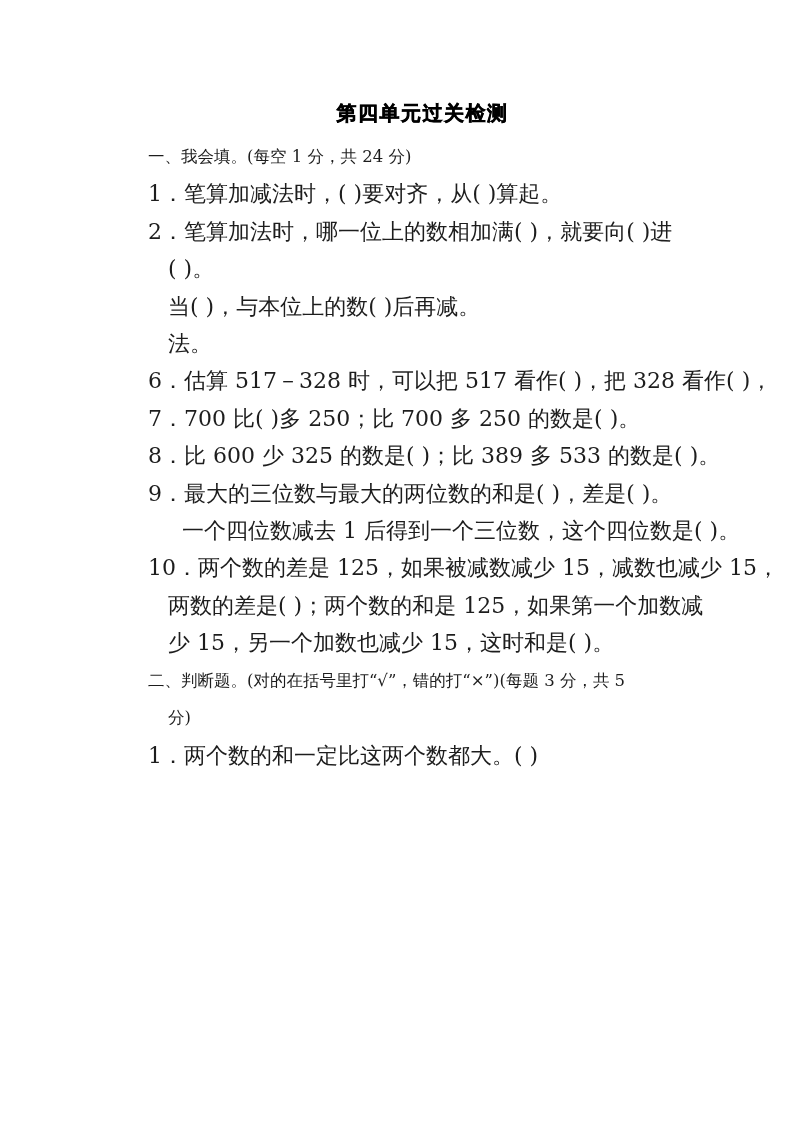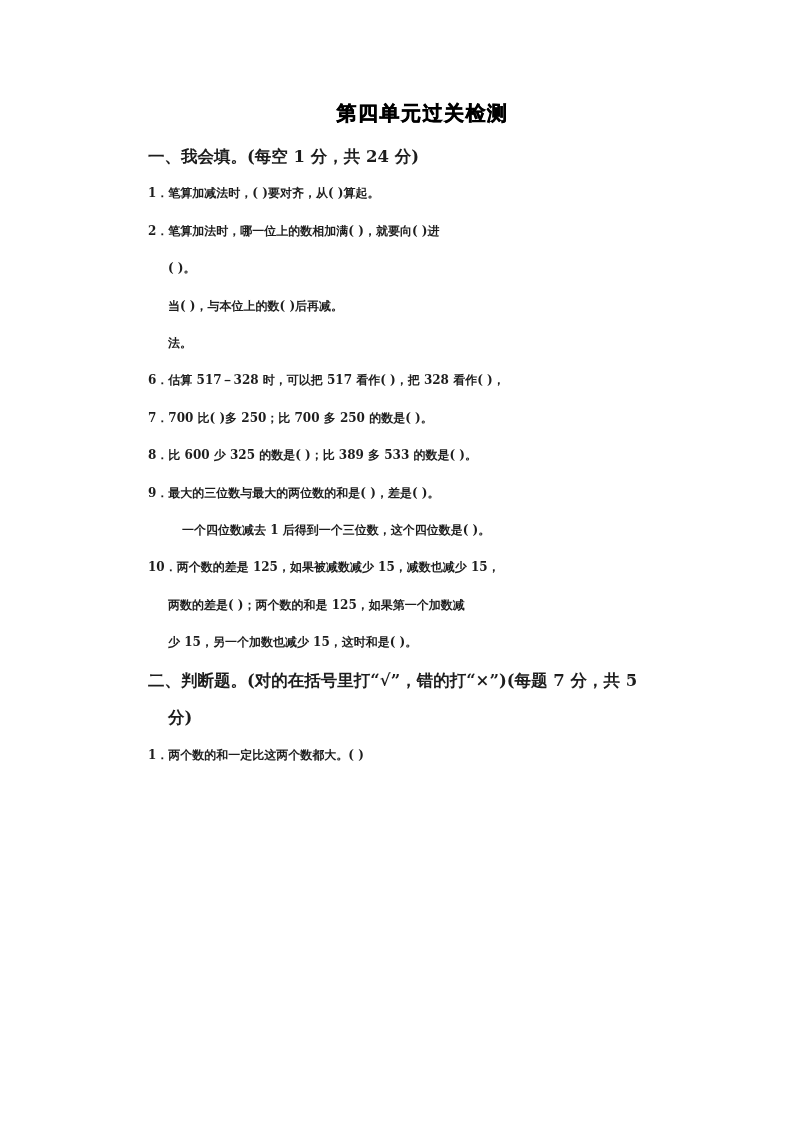--- a/index.html
+++ b/index.html
@@ -36,25 +36,24 @@
     color: #000000;
     padding-left: 26px;
     -webkit-text-stroke: 0.5px #000;
   }
 
   .content {
     position: absolute;
     left: 148px;
     top: 138px;
     width: 540px;
-    font-weight: bold;
   }
 
   .line {
-    font-size: 12px;
+    font-size: 22px;
     line-height: 37.4px;
     white-space: nowrap;
     color: #1d1d1d;
     font-family: "DejaVu Serif", "Liberation Serif", serif;
   }
 
   .section-head {
     font-size: 16.5px;
     line-height: 37.4px;
     white-space: nowrap;
@@ -92,19 +91,19 @@
 
     <div class="line">8．比 600 少 325 的数是(        )；比 389 多 533 的数是(         )。</div>
 
     <div class="line">9．最大的三位数与最大的两位数的和是(       )，差是(        )。</div>
     <div class="line ind-2">一个四位数减去 1 后得到一个三位数，这个四位数是(        )。</div>
 
     <div class="line">10．两个数的差是 125，如果被减数减少 15，减数也减少 15，</div>
     <div class="line ind-1">两数的差是(       )；两个数的和是 125，如果第一个加数减</div>
     <div class="line ind-1">少 15，另一个加数也减少 15，这时和是(       )。</div>
 
-    <div class="section-head">二、判断题。(对的在括号里打“√”，错的打“×”)(每题 7 分，共 5</div>
+    <div class="section-head">二、判断题。(对的在括号里打“√”，错的打“×”)(每题 3 分，共 5</div>
     <div class="section-head ind-1">分)</div>
 
     <div class="line">1．两个数的和一定比这两个数都大。(      )</div>
 
   </div>
 </div>
 
 </body></html>

